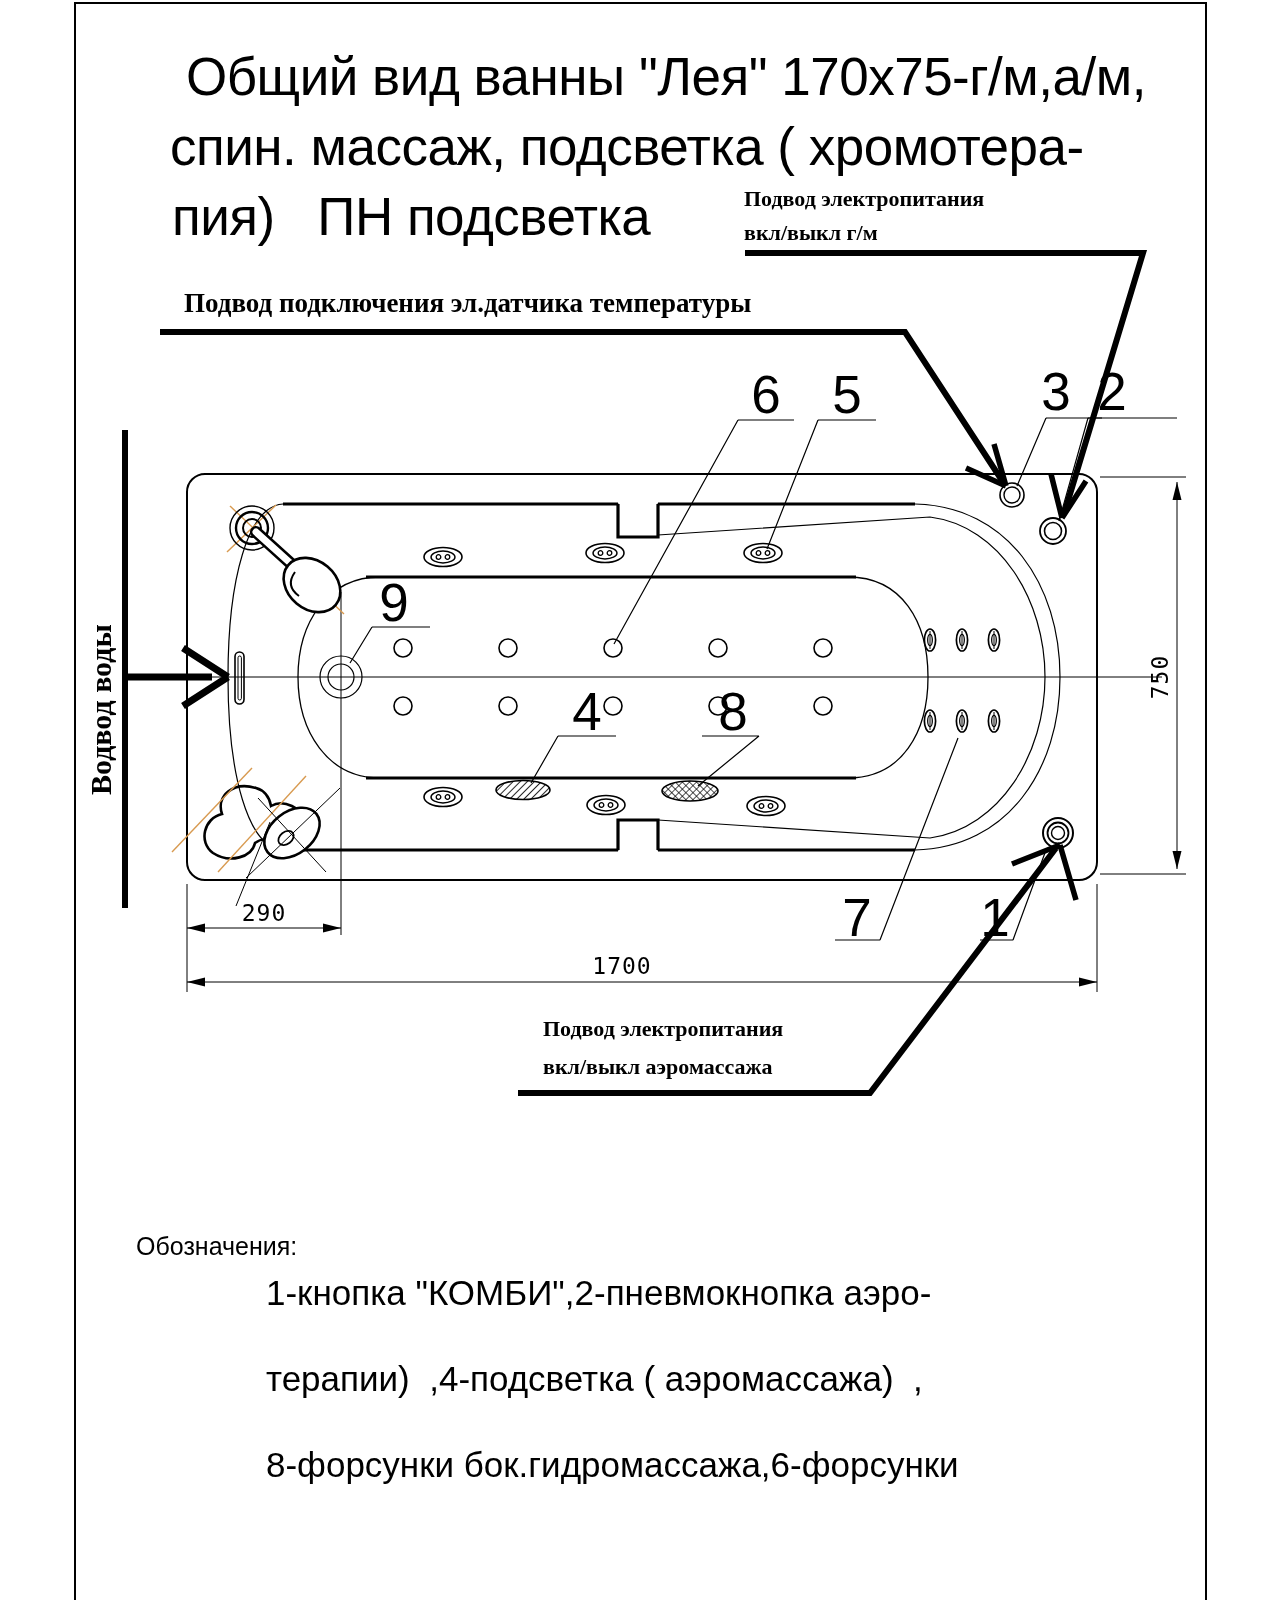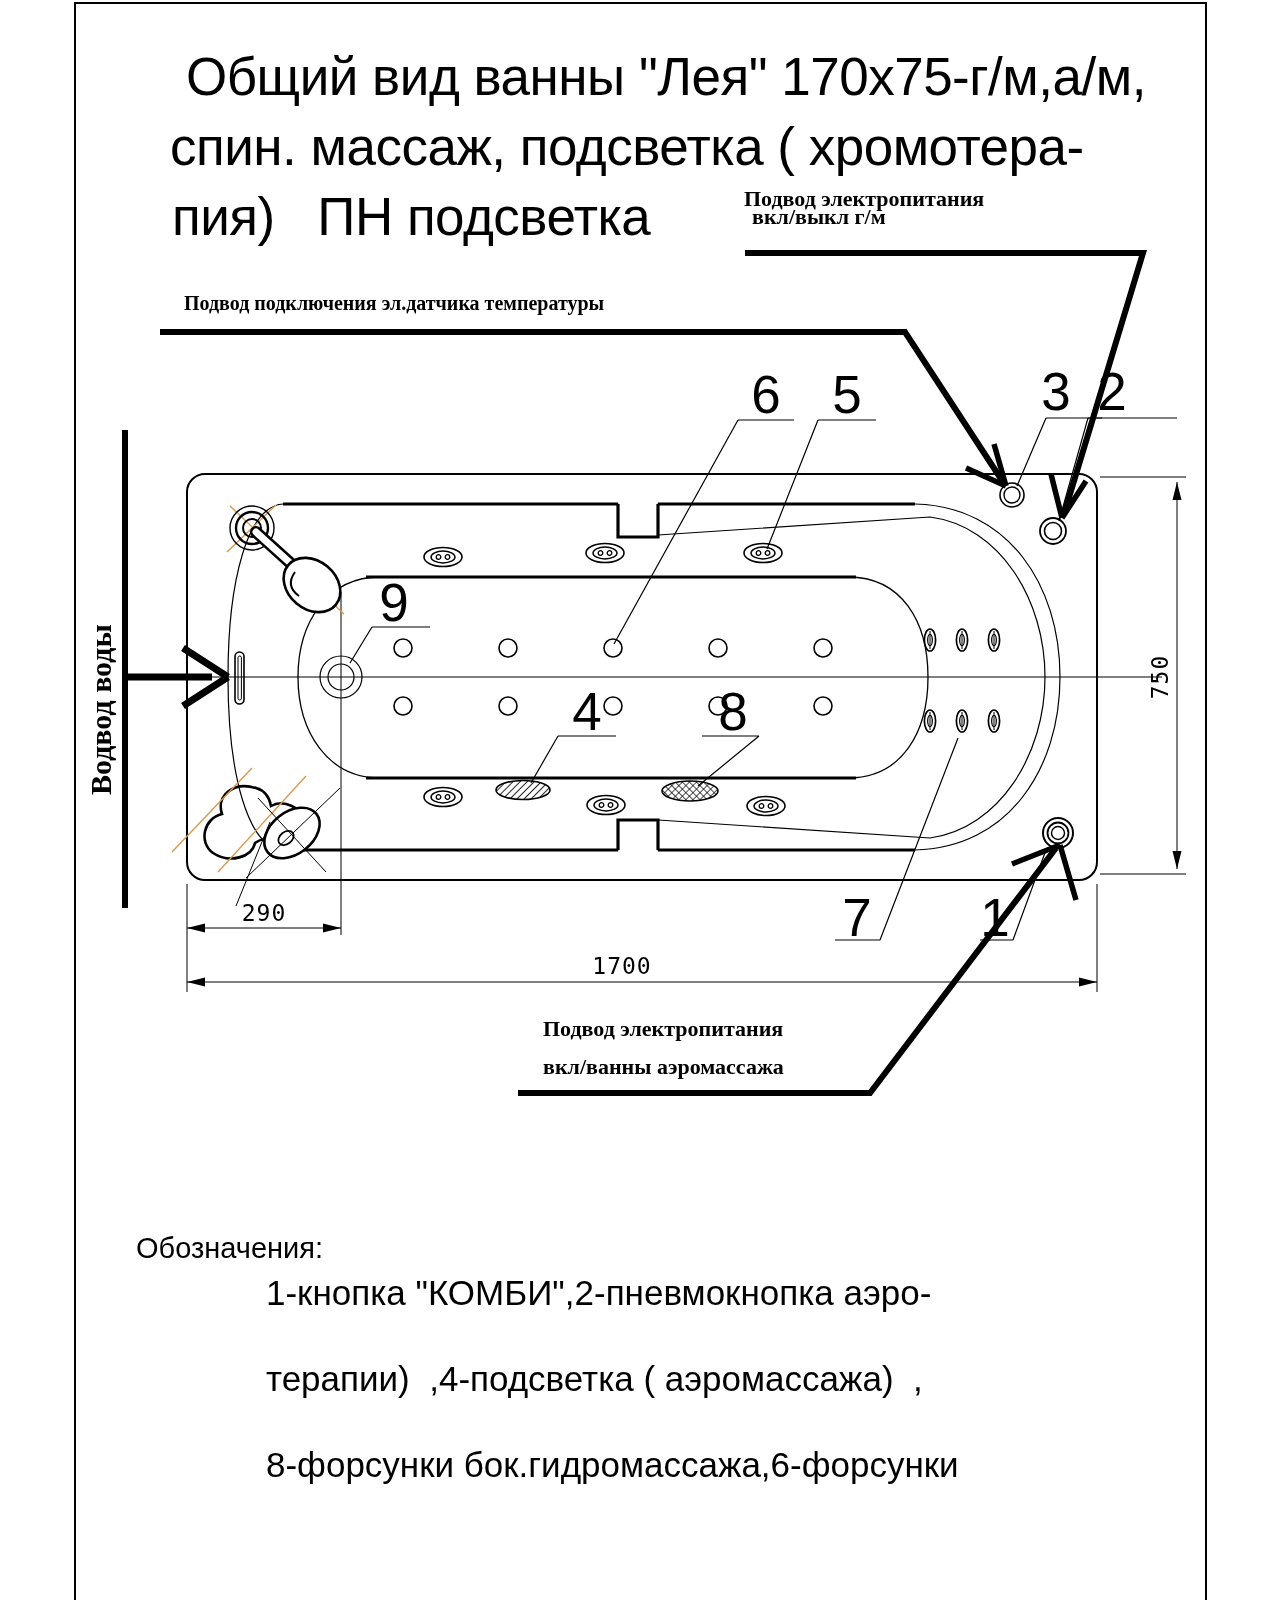--- a/index.html
+++ b/index.html
@@ -4,21 +4,21 @@
 <style>
   html,body{margin:0;padding:0;background:#ffffff;}
   .page{position:relative;width:1280px;height:1600px;background:#ffffff;overflow:hidden;
         font-family:"Liberation Sans",sans-serif;color:#000;}
   .page svg{position:absolute;left:0;top:0;z-index:1;}
   .txt{position:absolute;z-index:2;white-space:pre;}
   .title-line{font-family:"Liberation Sans",sans-serif;font-size:53px;letter-spacing:-0.5px;}
   .lbl{font-family:"Liberation Serif",serif;font-weight:bold;font-size:22px;line-height:34px;}
   .vertical{transform:rotate(-90deg);transform-origin:left top;font-family:"Liberation Serif",serif;
             font-weight:bold;font-size:30px;}
-  .legend-head{font-size:29px;}
+  .legend-head{font-size:25px;}
   .legend-line{font-size:35px;line-height:50px;height:50px;}
   .num{font-family:"Liberation Sans",sans-serif;font-size:53px;}
   .dimtxt{font-family:"DejaVu Sans Mono",monospace;font-size:23px;letter-spacing:1px;}
 </style>
 </head>
 <body>
 
 <div class="page">
 
 <svg width="1280" height="1600" viewBox="0 0 1280 1600">
@@ -219,26 +219,26 @@
     <text x="857" y="936">7</text>
     <text x="995" y="936">1</text>
   </g>
 </svg>
 
   <div class="txt title-line" style="left:186px;top:46px;">Общий вид ванны "Лея" 170х75-г/м,а/м,</div>
   <div class="txt title-line" style="left:170px;top:116px;">спин. массаж, подсветка ( хромотера-</div>
   <div class="txt title-line" style="left:172px;top:186px;">пия)   ПН подсветка</div>
 
   <div class="txt lbl" style="left:744px;top:182px;">Подвод электропитания</div>
-  <div class="txt lbl" style="left:744px;top:200px;margin-left:8px;">вкл/выкл г/м</div>
-
-  <div class="txt lbl" style="left:184px;top:286px;font-size:20px;text-align:center;">Подвод подключения эл.датчика температуры</div>
+  <div class="txt lbl" style="left:744px;top:216px;">вкл/выкл г/м</div>
+
+  <div class="txt lbl" style="left:184px;top:286px;font-size:27px;text-align:center;">Подвод подключения эл.датчика температуры</div>
 
   <div class="txt lbl" style="left:543px;top:1012px;">Подвод электропитания</div>
-  <div class="txt lbl" style="left:543px;top:1050px;">вкл/ванны аэромассажа</div>
+  <div class="txt lbl" style="left:543px;top:1050px;">вкл/выкл аэромассажа</div>
 
   <div class="txt vertical" style="left:84px;top:795px;">Водвод воды</div>
 
   <div class="txt legend-head" style="left:136px;top:1232px;">Обозначения:</div>
   <div class="txt" style="left:266px;top:1232px;">
     <div class="legend-line">1-кнопка "КОМБИ",2-пневмокнопка аэро-</div>
     <div class="legend-line">терапии)  ,4-подсветка ( аэромассажа)  ,</div>
     <div class="legend-line">8-форсунки бок.гидромассажа,6-форсунки</div>
     
     

